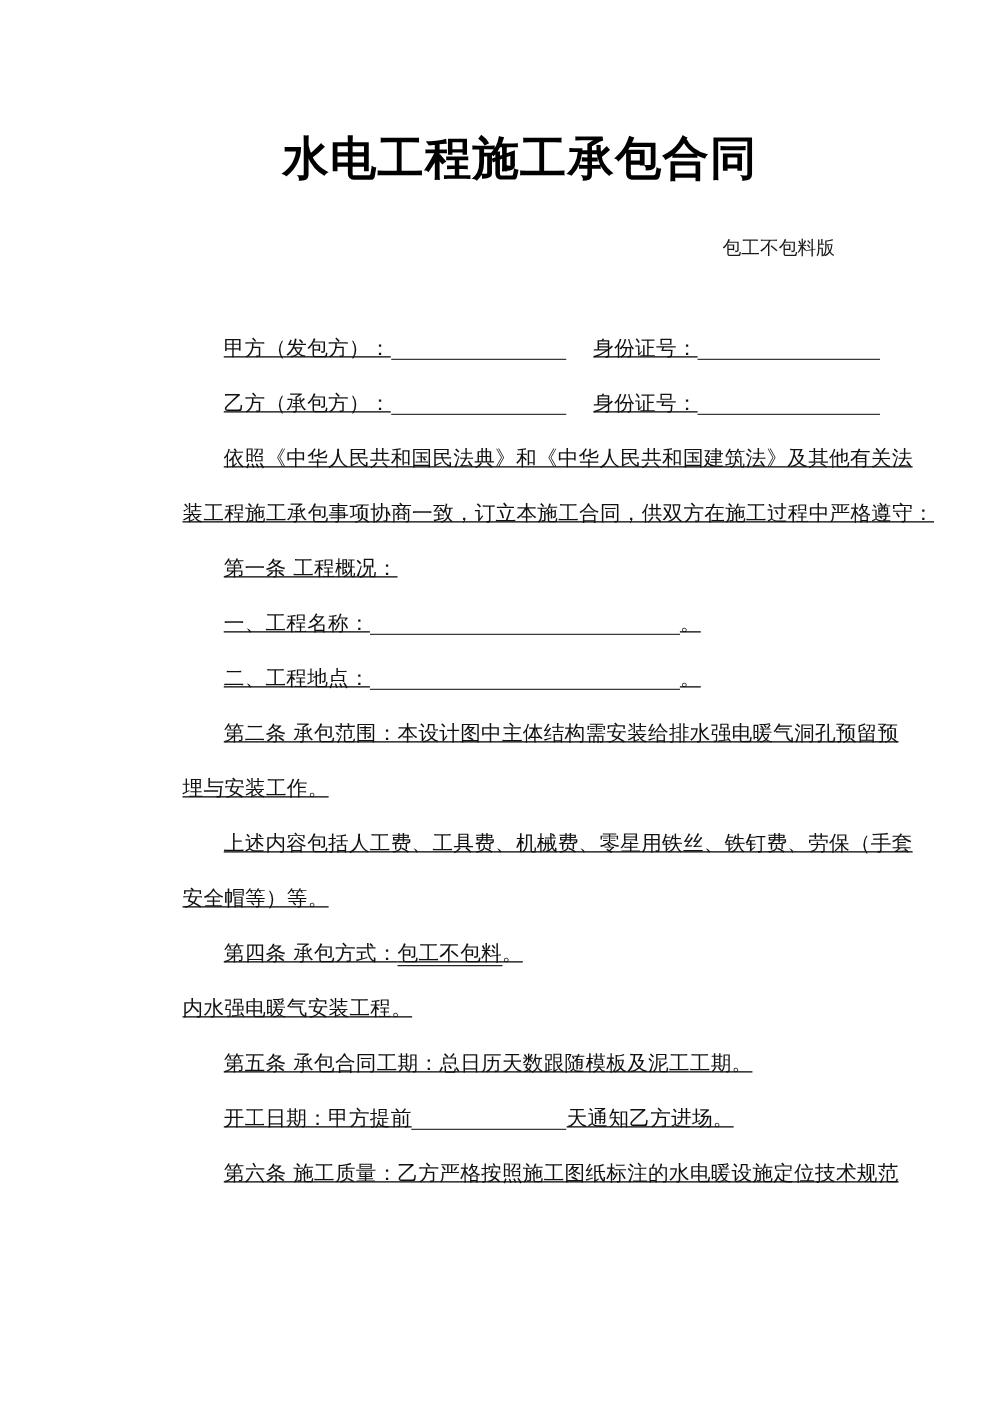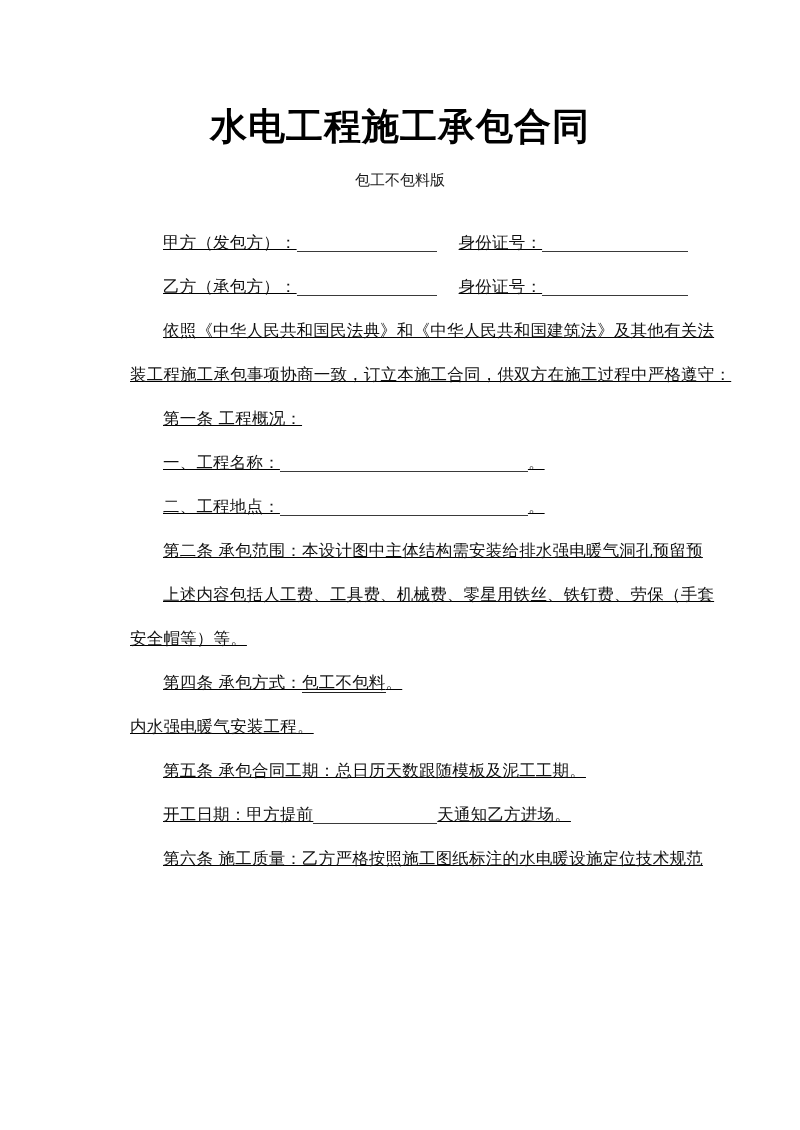--- a/index.html
+++ b/index.html
@@ -19,44 +19,44 @@
     position: relative;
     width: 800px;
     height: 1130px;
     background: #fff;
     box-sizing: border-box;
     overflow: hidden;
   }
 
   .content {
     position: absolute;
-    left: 130px;
+    left: 146px;
     top: 0;
     width: 540px;
   }
 
   
   .doc-title {
     font-family: "DejaVu Sans", "Liberation Sans", sans-serif;
     font-weight: bold;
     font-size: 37px;
     line-height: 1;
     letter-spacing: 1px;
     text-align: center;
     color: #000;
     margin: 0;
     padding-top: 108px;
   }
   .doc-subtitle {
     font-family: "DejaVu Serif", "Liberation Serif", serif;
     font-size: 15px;
     line-height: 1;
-    text-align: center;
+    text-align: right;
     color: #1a1a1a;
-    margin: 0;
+    margin: 18px;
     padding-top: 28px;
   }
 
   
   .body-block {
     padding-top: 33px;
     text-decoration: underline;
   }
   p.line {
     margin: 0;
@@ -118,20 +118,21 @@
 
       <p class="line noindent">装工程施工承包事项协商一致，订立本施工合同，供双方在施工过程中严格遵守：</p>
 
       <p class="line indent">第一条  工程概况：</p>
 
       <p class="line indent"><span>一、工程名称：</span><span class="blank w-fill"></span><span>。</span></p>
 
       <p class="line indent"><span>二、工程地点：</span><span class="blank w-fill"></span><span>。</span></p>
 
       <p class="line indent">第二条  承包范围：本设计图中主体结构需安装给排水强电暖气洞孔预留预</p>
+      <p class="line noindent">埋与安装工作。</p>
 
       <p class="line indent">上述内容包括人工费、工具费、机械费、零星用铁丝、铁钉费、劳保（手套</p>
       <p class="line noindent">安全帽等）等。</p>
 
       <p class="line indent"><span>第四条  承包方式：</span><span class="u-text">包工不包料</span><span>。</span></p>
 
       <p class="line noindent">内水强电暖气安装工程。</p>
 
       <p class="line indent">第五条  承包合同工期：总日历天数跟随模板及泥工工期。</p>
 

